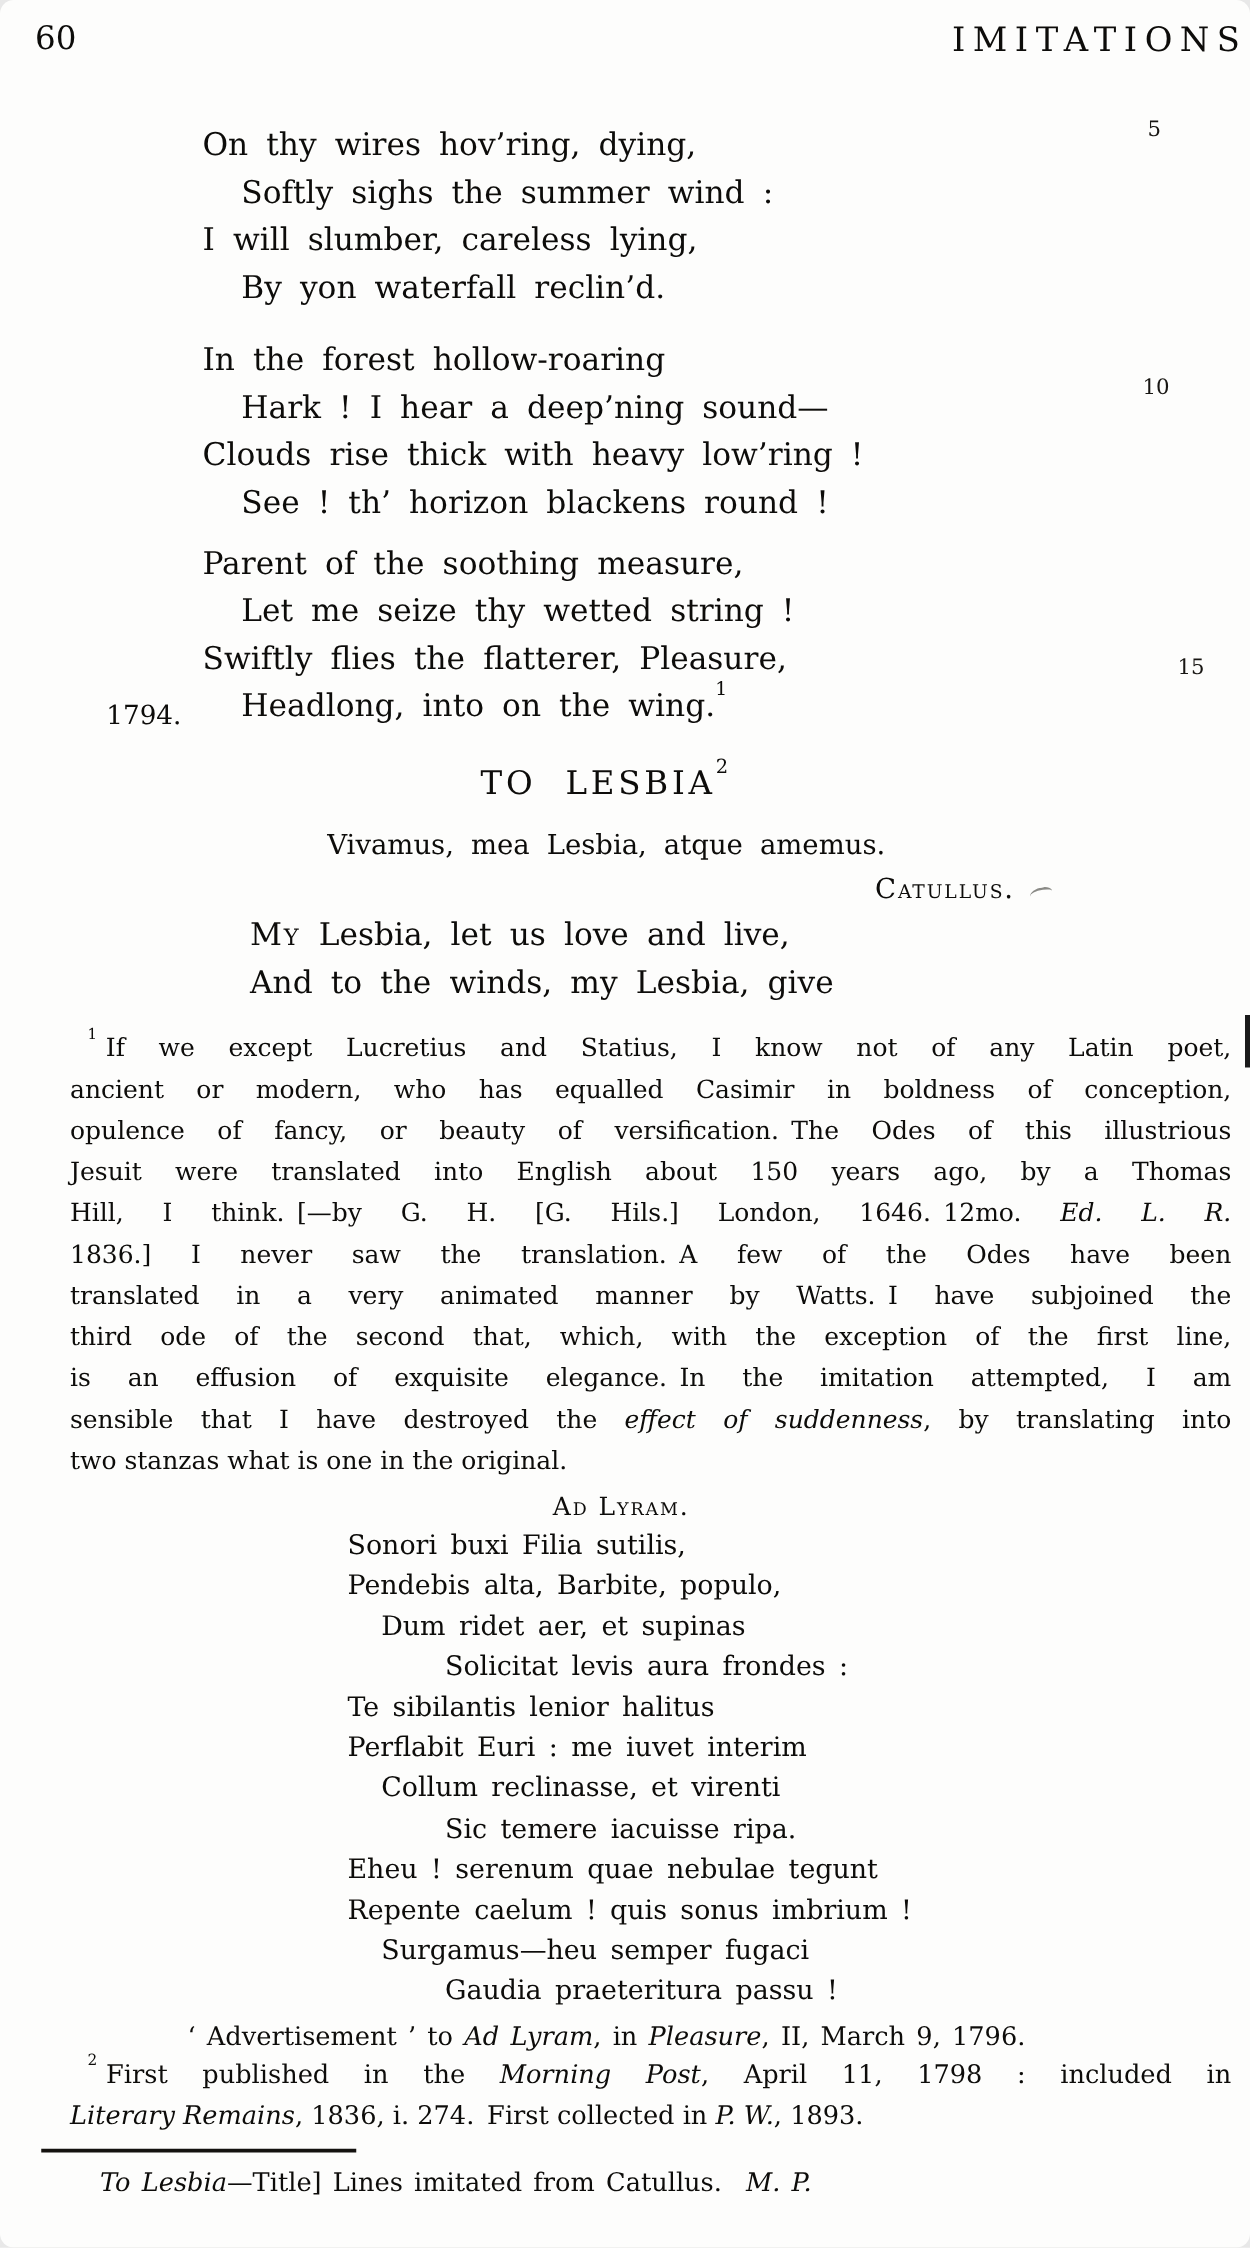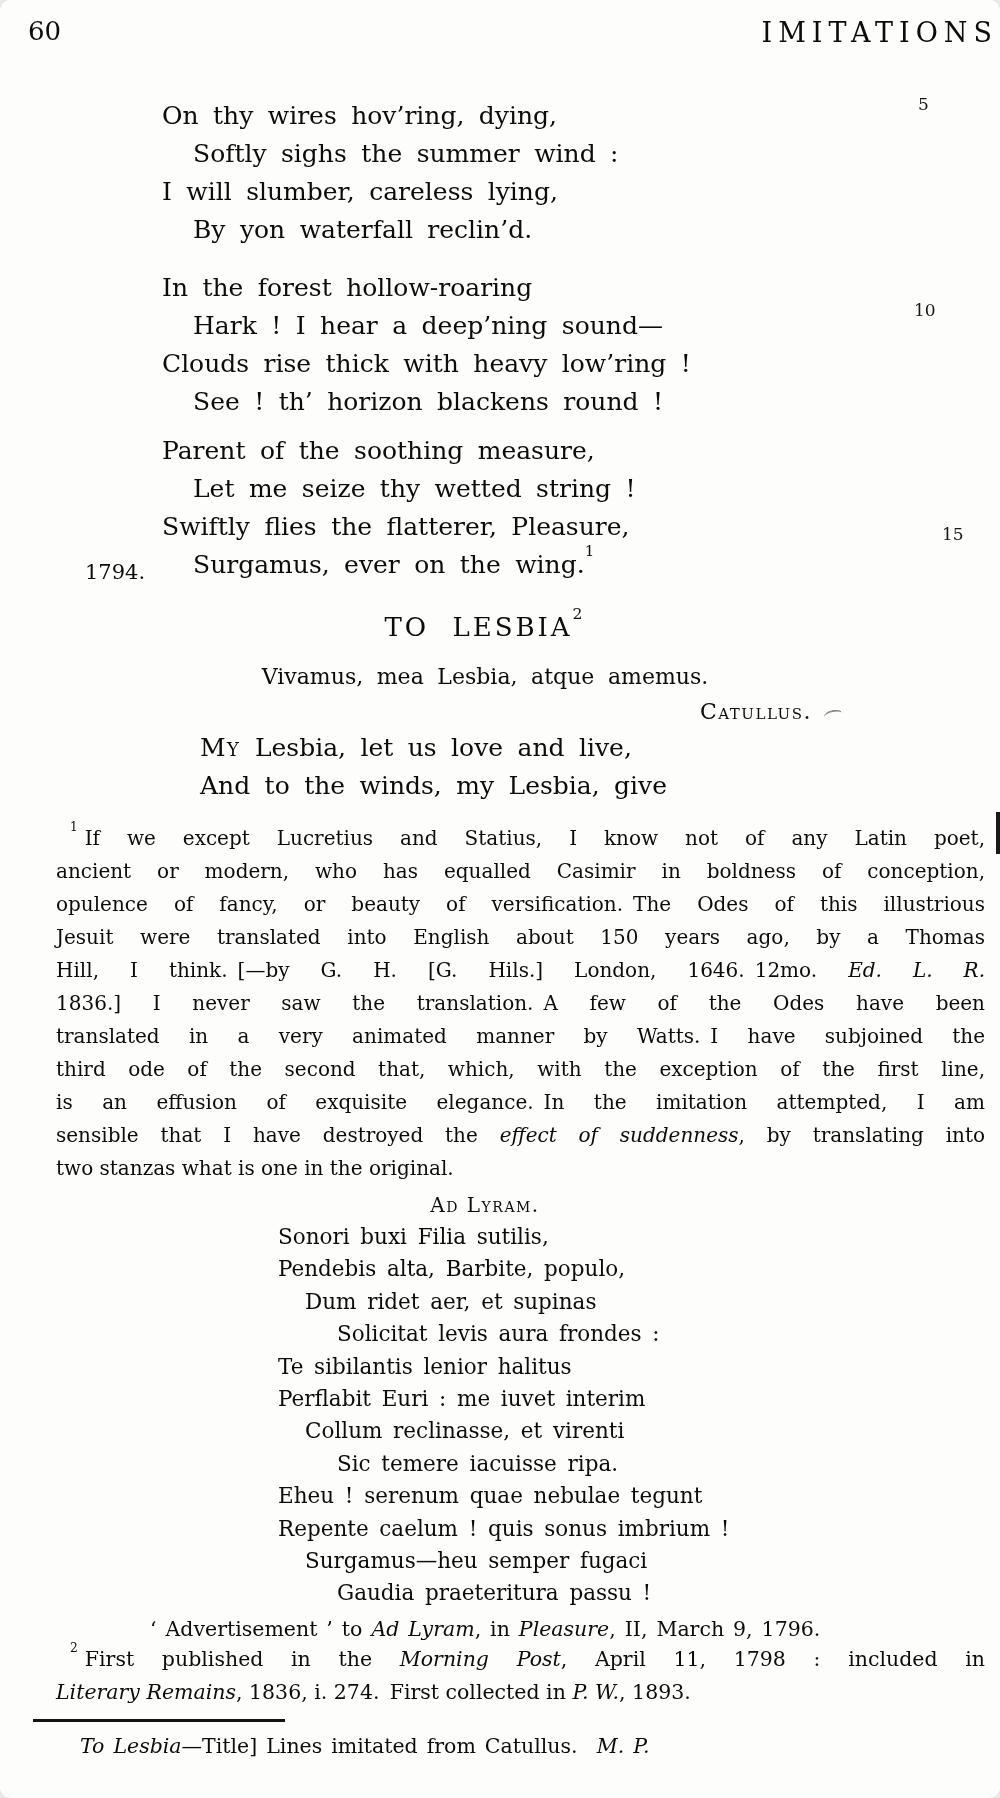--- a/index.html
+++ b/index.html
@@ -29,23 +29,23 @@
   .motto{left:0;top:664px;width:970px;text-align:center;font-size:22px;word-spacing:0.3em;}
   .attrib{left:0;top:699px;width:812px;text-align:right;font-size:22px;}
   .sc{font-variant:small-caps;letter-spacing:1.5px;}
   .couplet{left:200px;top:729px;font-size:25px;line-height:38px;word-spacing:0.26em;white-space:nowrap;}
   
   .fn1{left:32px;top:822px;width:953px;font-size:20px;line-height:33px;}
   .fl{text-align:justify;text-align-last:justify;margin-left:24px;}
   .fl.nojust{text-align:left;text-align-last:left;}
   .fl.first{text-indent:14px;}
   
-  .adlyram-head{left:0;top:1193px;width:970px;text-align:center;font-size:20px;}
+  .adlyram-head{left:0;top:1193px;width:970px;text-align:center;font-size:20px;padding-left:12px;}
   .latin{left:278px;top:1221px;font-size:21.5px;line-height:32.4px;word-spacing:0.18em;white-space:nowrap;}
-  .ib{margin-left:27px;} .ic{margin-left:59px;}
+  .ib{margin-left:27px;} .ic{margin-left:78px;}
   
   .advert{left:150px;top:1617px;font-size:20.5px;word-spacing:0.12em;white-space:nowrap;}
   .fn2{left:32px;top:1643px;width:953px;font-size:20.5px;line-height:33px;}
   .rule{left:33px;top:1719px;width:252px;height:3px;background:#14120f;}
   .apparatus{left:80px;top:1734px;font-size:20.5px;word-spacing:0.12em;white-space:nowrap;}
   sup{font-size:60%;line-height:0;position:relative;top:-0.5em;}
   sup.lead{margin-right:7px;}
   i{font-style:italic;}
   
   .edge-mark{left:996px;top:812px;width:4px;height:42px;background:#1a1a1a;}
@@ -70,21 +70,21 @@
     <div>In the forest hollow-roaring</div>
     <div class="ind">Hark ! I hear a deep’ning sound—</div>
     <div>Clouds rise thick with heavy low’ring !</div>
     <div class="ind">See ! th’ horizon blackens round !</div>
   </div>
 
   <div class="abs poem s3">
     <div>Parent of the soothing measure,</div>
     <div class="ind">Let me seize thy wetted string !</div>
     <div>Swiftly flies the flatterer, Pleasure,</div>
-    <div class="ind"><span>Surgamus, ever on the wing.</span><sup>1</sup></div>
+    <div class="ind"><span>Headlong, into on the wing.</span><sup>1</sup></div>
   </div>
 
   <div class="abs lnum n5">5</div>
   <div class="abs lnum n10">10</div>
   <div class="abs lnum n15">15</div>
 
   <div class="abs date">1794.</div>
 
   <div class="abs title"><span>TO LESBIA</span><sup>2</sup></div>
   <div class="abs motto">Vivamus, mea Lesbia, atque amemus.</div>

